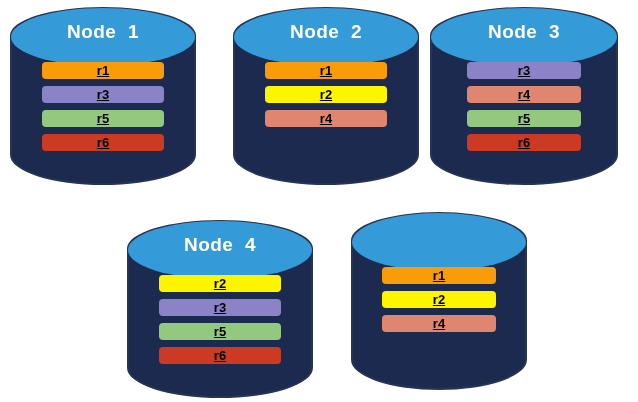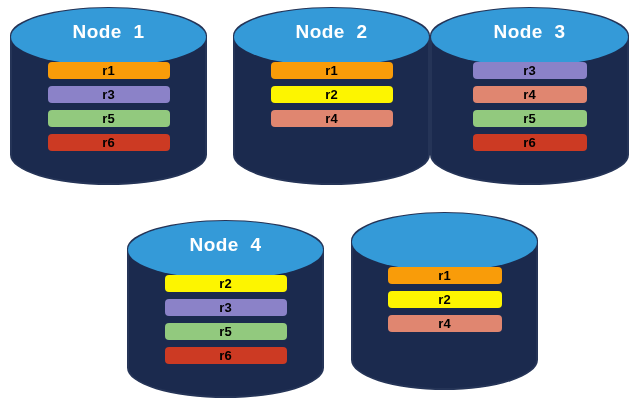--- a/index.html
+++ b/index.html
@@ -17,21 +17,20 @@
 
   #diagram {
     position: relative;
     width: 638px;
     height: 402px;
   }
 
   
   .node {
     position: absolute;
-    padding-left: 11px;
   }
 
   .cyl-body {
     position: absolute;
     left: 0;
     top: 0;
     width: 100%;
     height: 100%;
     background: #1b2a4e;
     border: 2px solid #253457;
@@ -77,20 +76,21 @@
     height: 17px;
     margin: 0 auto 7px auto;
     border-radius: 4px;
     color: #000000;
     font-size: 13px;
     font-weight: bold;
     line-height: 17px;
     text-align: center;
     box-sizing: border-box;
     user-select: none;
+    text-decoration: underline;
   }
 </style>
 </head>
 <body>
 
 <div id="diagram" style="background: rgb(255, 255, 255);">
     <div class="node" style="left: 10px; top: 7px; width: 186px; height: 178px;">
       <div class="cyl-body" style="background: rgb(27, 42, 78);"></div>
       <div class="cyl-top" style="background: rgb(52, 154, 216);"></div>
       <div class="cyl-title" style="color: rgb(255, 255, 255);">Node  1</div>

